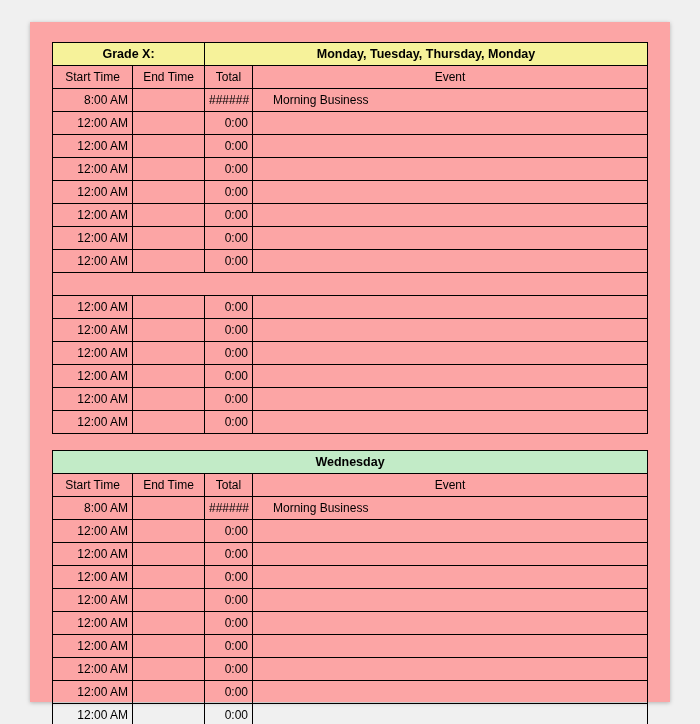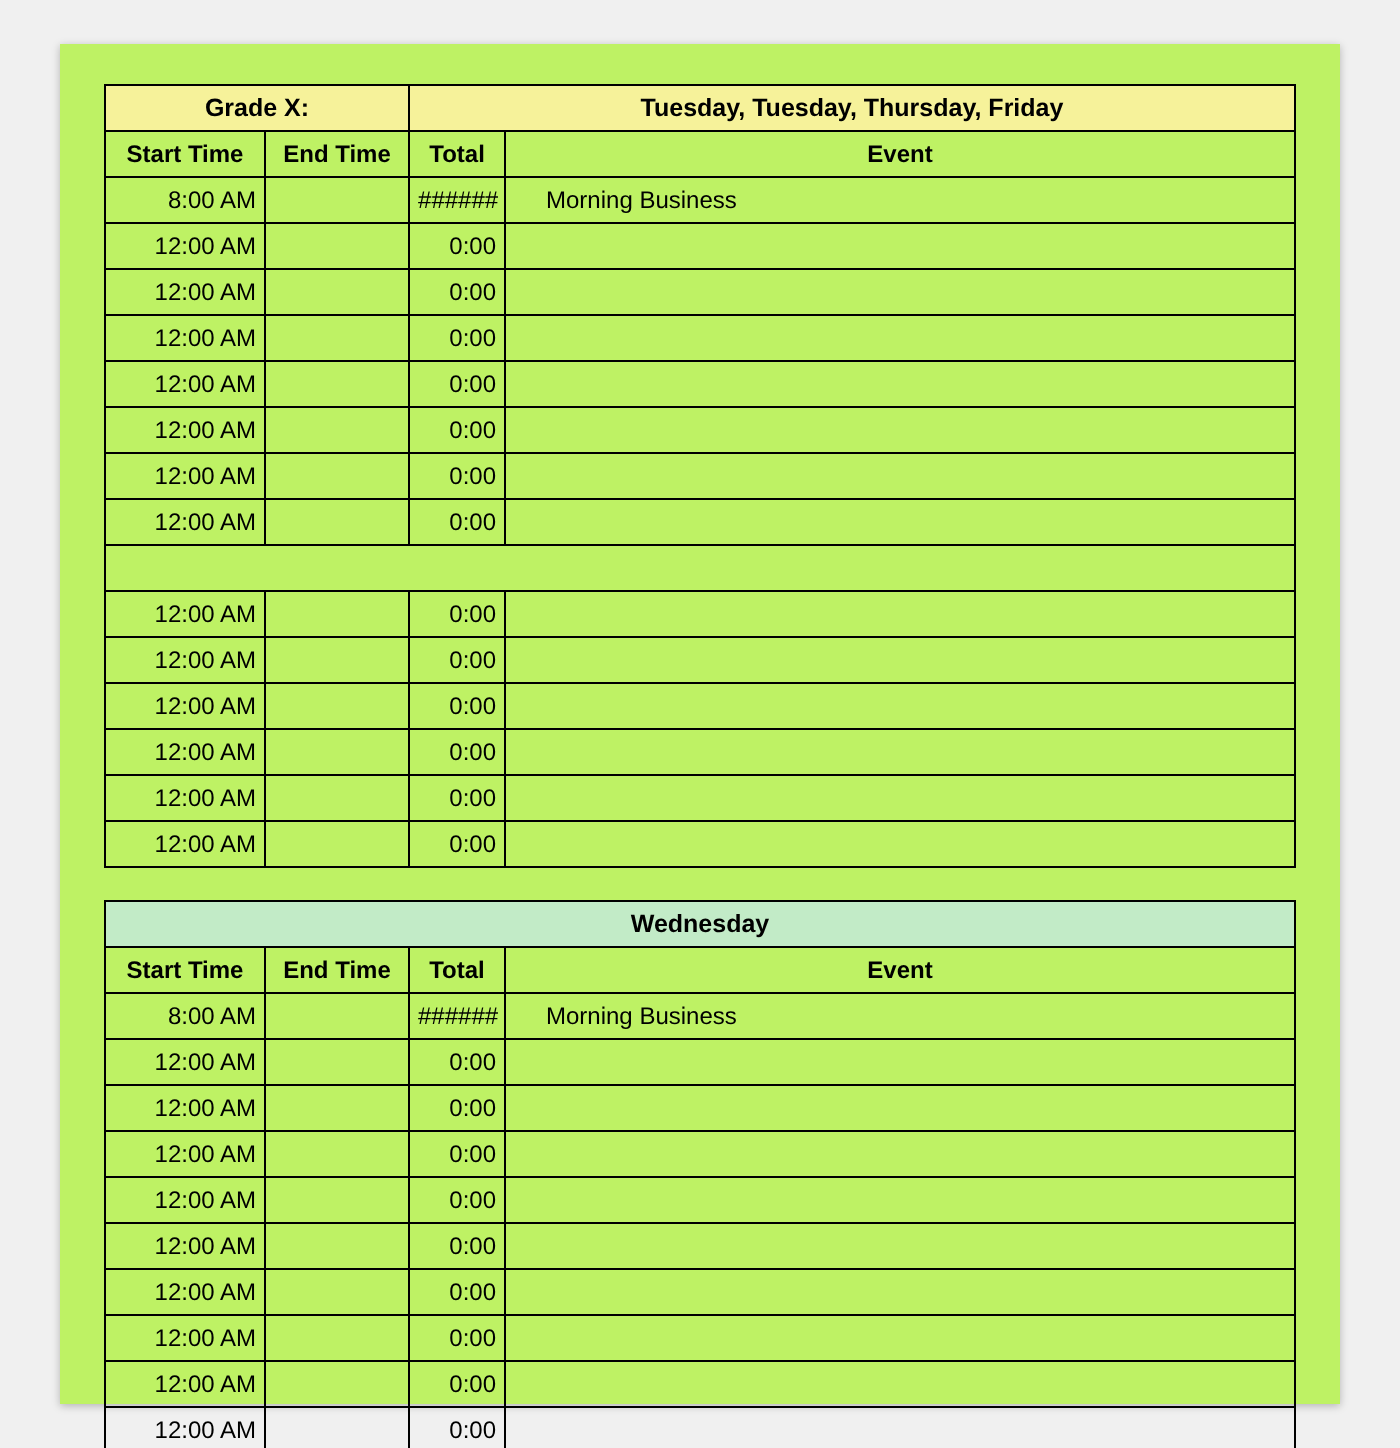--- a/index.html
+++ b/index.html
@@ -7,21 +7,21 @@
     padding: 0;
     background: #f0f0f0;
     font-family: Arial, Helvetica, sans-serif;
     width: 700px;
     height: 724px;
     display: flex;
     align-items: center;
     justify-content: center;
   }
   .page {
-    background: #bef264;
+    background: #fca5a5;
     width: 640px;
     height: 680px;
     box-shadow: 0 1px 4px rgba(0,0,0,0.25);
     padding: 20px 22px;
     box-sizing: border-box;
   }
   table {
     border-collapse: collapse;
     width: 100%;
     table-layout: fixed;
@@ -40,21 +40,21 @@
     overflow: hidden;
   }
   .title-row td {
     font-weight: bold;
     text-align: center;
     font-size: 12.5px;
   }
   .yellow { background: #f6f29a; }
   .green { background: #c2ebc7; }
   .header-row td {
-    font-weight: bold;
+    font-weight: normal;
     text-align: center;
   }
   .right { text-align: right; }
   .spacer td {
     border-left: 1px solid #000;
     border-right: 1px solid #000;
     border-top: 1px solid #000;
     border-bottom: 1px solid #000;
     height: 18px;
   }
@@ -69,21 +69,21 @@
   <table>
     <colgroup>
       <col class="start">
         <col class="end">
         <col class="total">
         <col class="event">
     </colgroup>
     <tbody>
         <tr class="title-row yellow">
       <td colspan="2" class="right">Grade X:</td>
-      <td colspan="2">Tuesday, Tuesday, Thursday, Friday</td>
+      <td colspan="2">Monday, Tuesday, Thursday, Monday</td>
     </tr>
     <tr class="header-row">
       <td>Start Time</td>
       <td>End Time</td>
       <td>Total</td>
       <td>Event</td>
     </tr>
     </tbody>
       <tbody id="t1-body">
         <tr>

